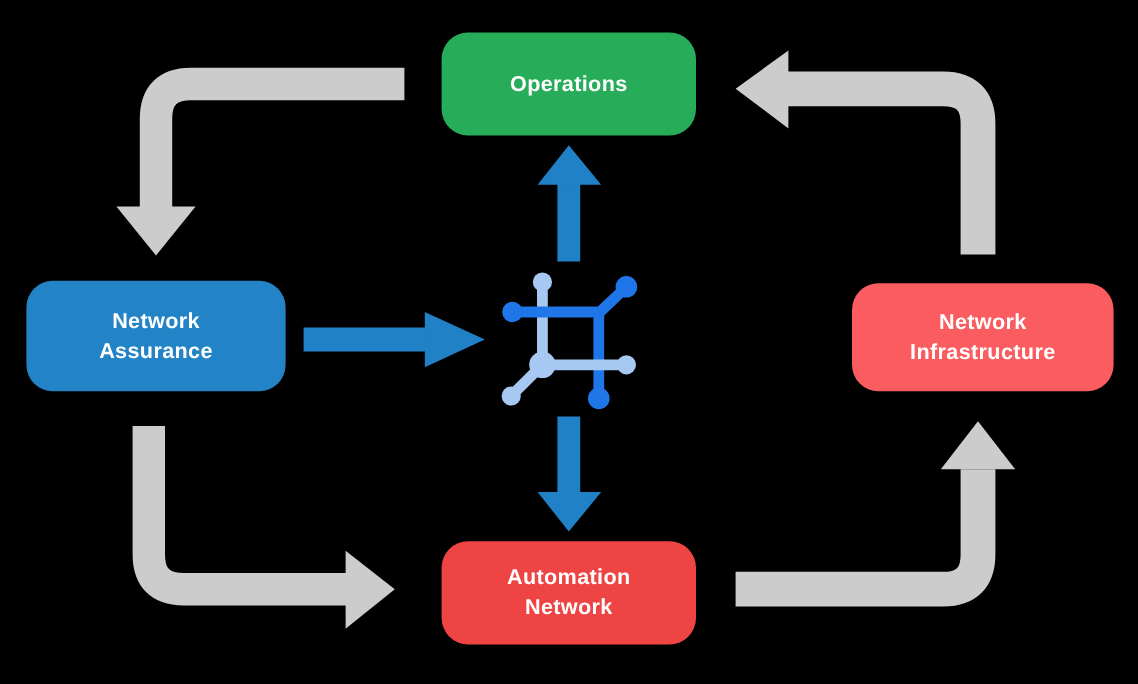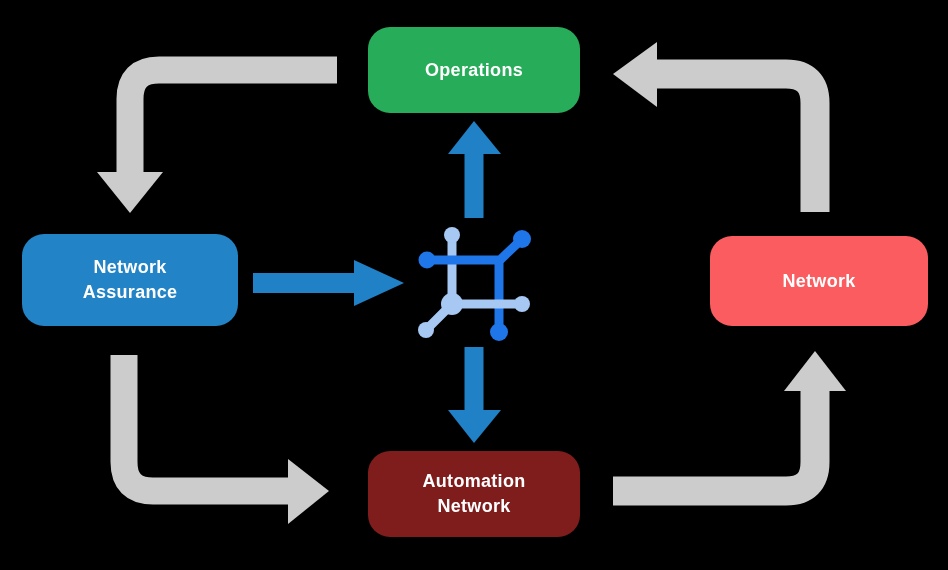--- a/index.html
+++ b/index.html
@@ -99,20 +99,21 @@
     <span>Operations</span>
   </div>
 
   <div class="node node-operations" style="background: rgb(34, 131, 198);">
     <span>Network</span>
     <span>Assurance</span>
   </div>
 
   <div class="node node-infrastructure" style="background: rgb(250, 92, 95);">
     <span>Network</span>
+    <span>Infrastructure</span>
   </div>
 
-  <div class="node node-automation" style="background: #7f1d1d;">
+  <div class="node node-automation" style="background: #ef4444;">
     <span>Automation</span>
     <span>Network</span>
   </div>
 
 </div>
 
 </body></html>

